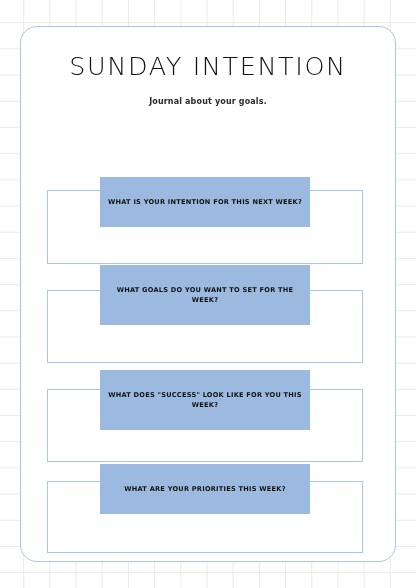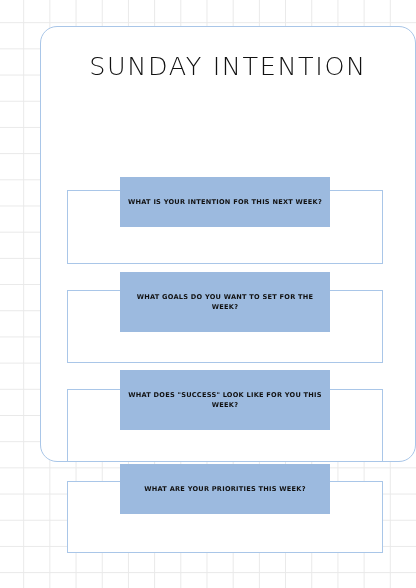--- a/index.html
+++ b/index.html
@@ -27,26 +27,25 @@
     background-position: -3px -4px;
     box-sizing: border-box;
   }
 
   
   .card {
     position: absolute;
     left: 20px;
     top: 26px;
     width: 376px;
-    height: 436px;
+    height: 536px;
     background: #ffffff;
     border: 1.3px solid #a9c6e8;
     border-radius: 17px;
     box-sizing: border-box;
-    margin-left: 20px;
   }
 
   
   .title {
     position: absolute;
     left: 0;
     right: 0;
     top: 27px;
     text-align: center;
     font-size: 25.5px;
@@ -127,41 +126,42 @@
   }
 
   
   #block-1 { top: 137px; }
   #block-1 .answer-box { top: 26px; height: 74px; }
   #block-1 .q-label { top: 13px; }
 
   
   #block-2 { top: 231px; }
   #block-2 .answer-box { top: 32px; height: 73px; }
-  #block-2 .q-label { top: 14px; }
+  #block-2 .q-label { top: 7px; }
 
   
   #block-3 { top: 329px; }
   #block-3 .answer-box { top: 33px; height: 73px; }
   #block-3 .q-label { top: 14px; }
 
   
   #block-4 { top: 428px; }
   #block-4 .answer-box { top: 26px; height: 72px; }
   #block-4 .q-label { top: 9px; }
 </style>
 </head>
 <body>
 
 <div class="page">
 
   <div class="card">
 
     <div class="title">SUNDAY INTENTION</div>
 
+    <div class="subtitle">Journal about your goals.</div>
 
 
     <div class="block" id="block-1">
       <div class="q-label">WHAT IS YOUR INTENTION FOR THIS NEXT WEEK?</div>
       <div class="answer-box"></div>
     </div>
 
     <div class="block" id="block-2">
       <div class="q-label">WHAT GOALS DO YOU WANT TO SET FOR THE WEEK?</div>
       <div class="answer-box"></div>

